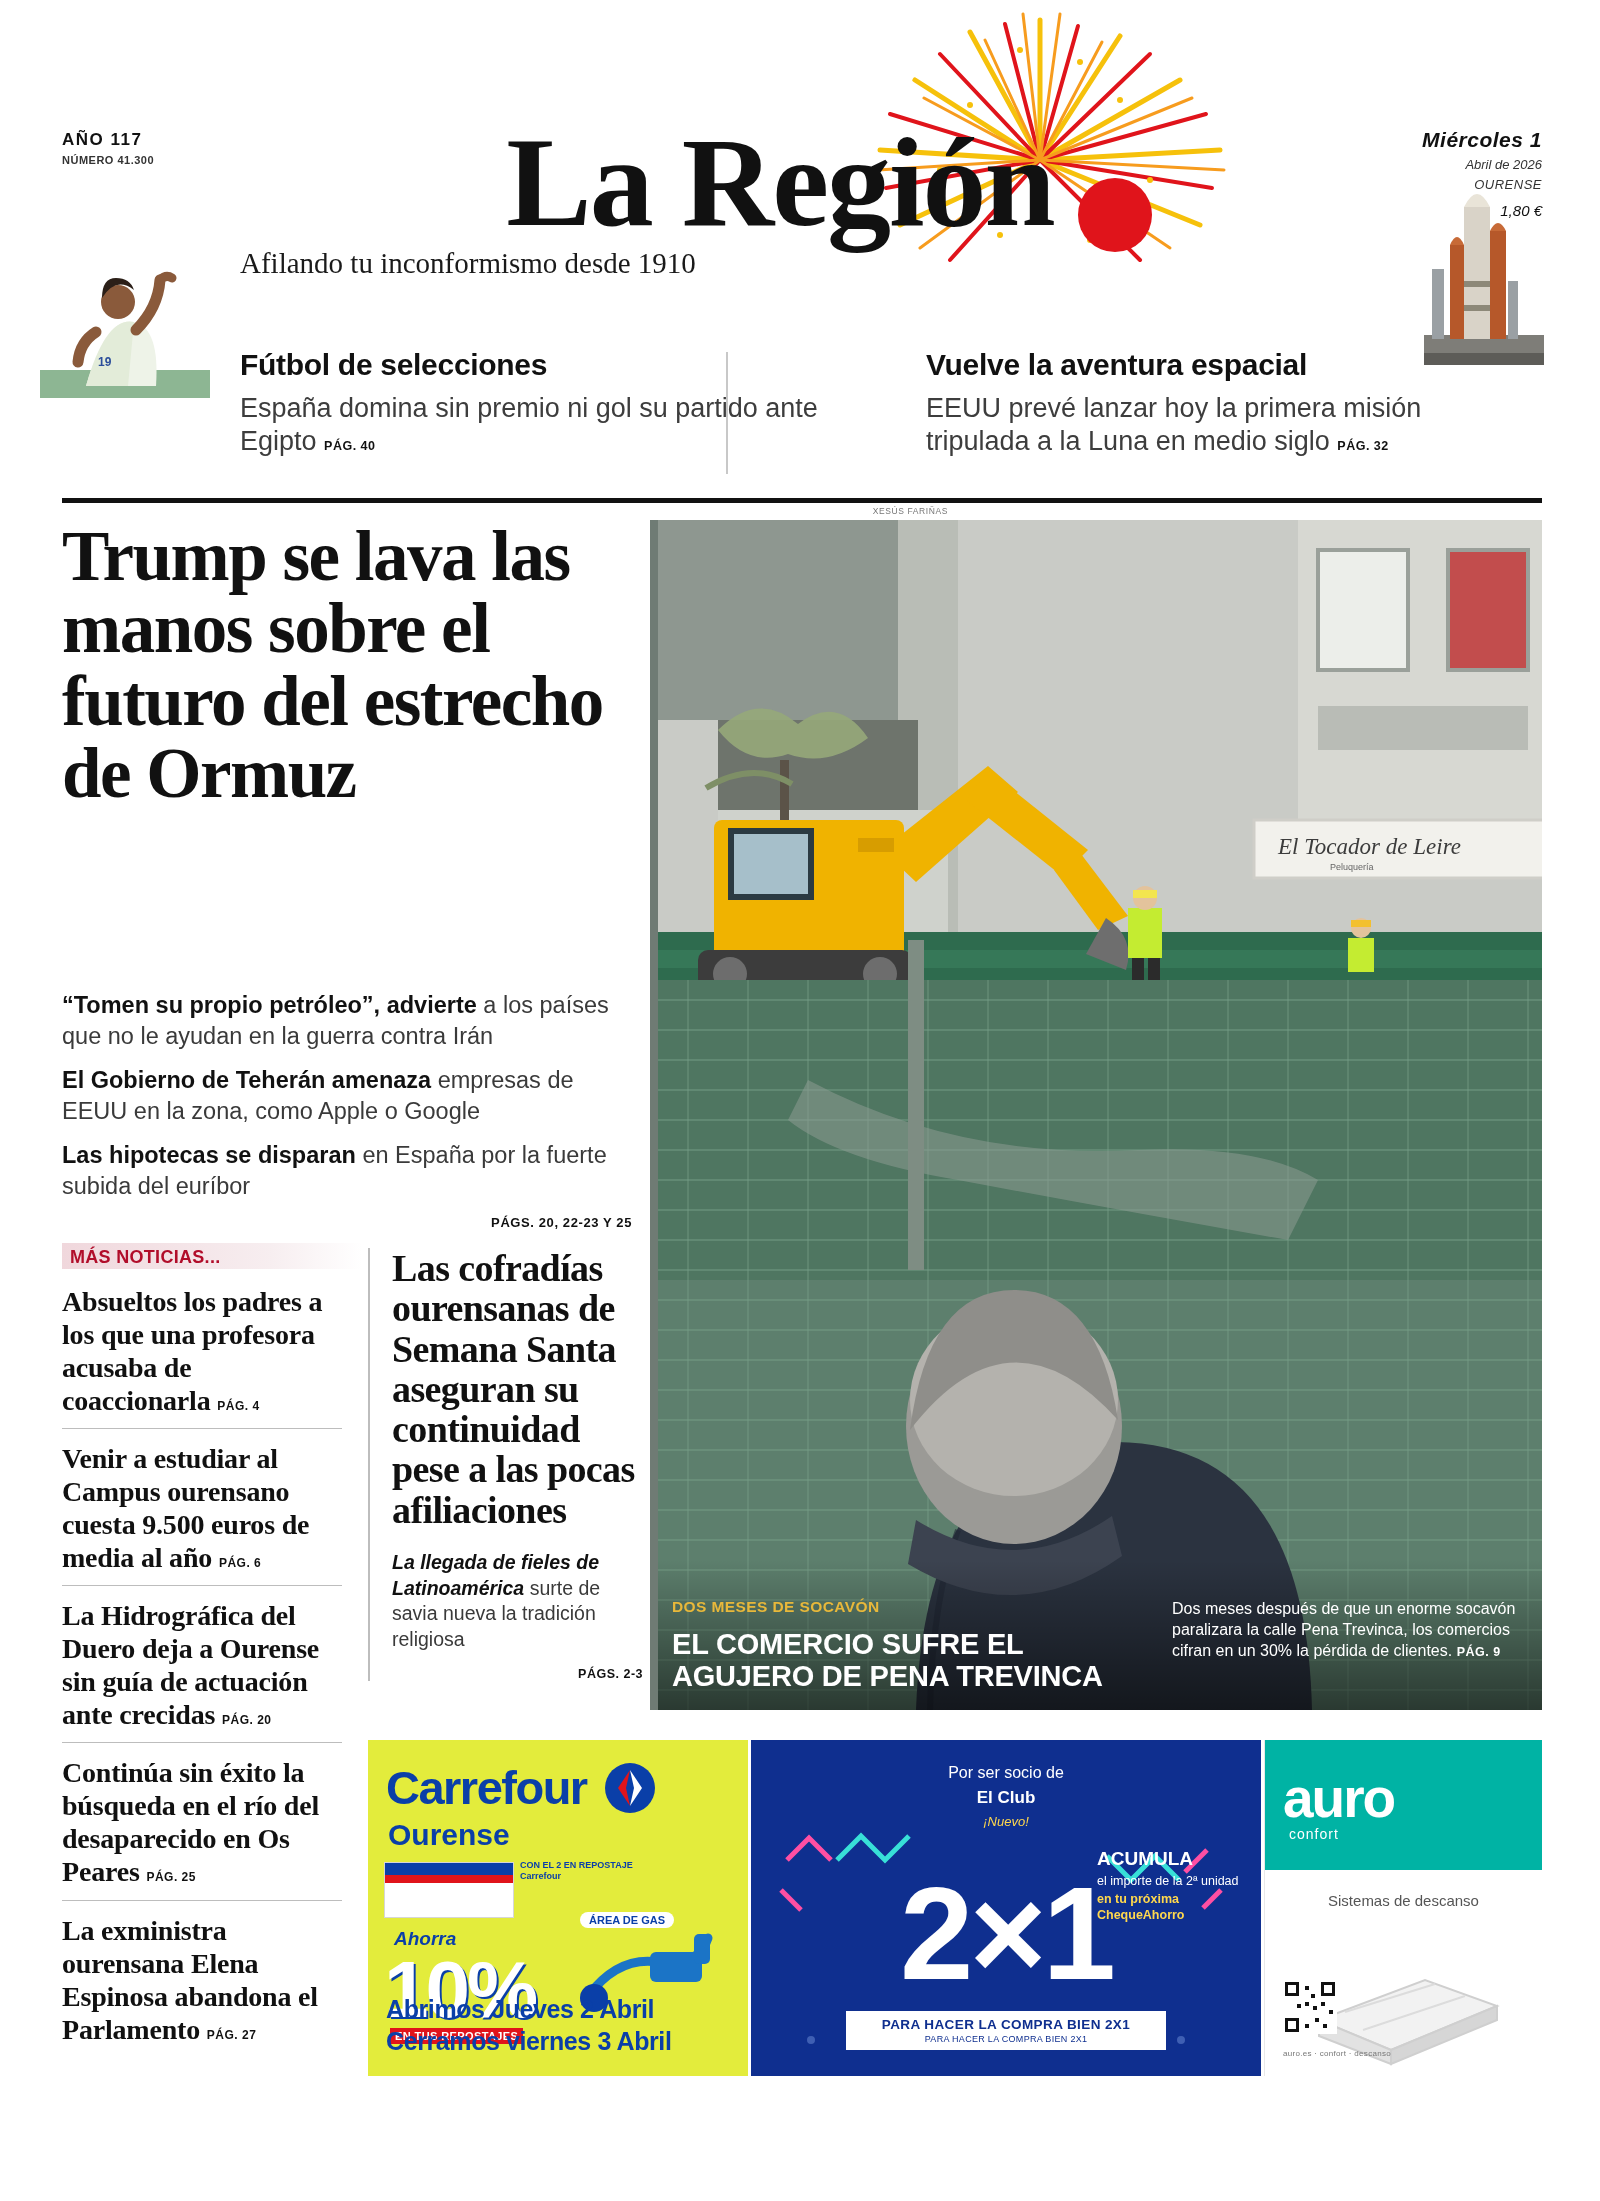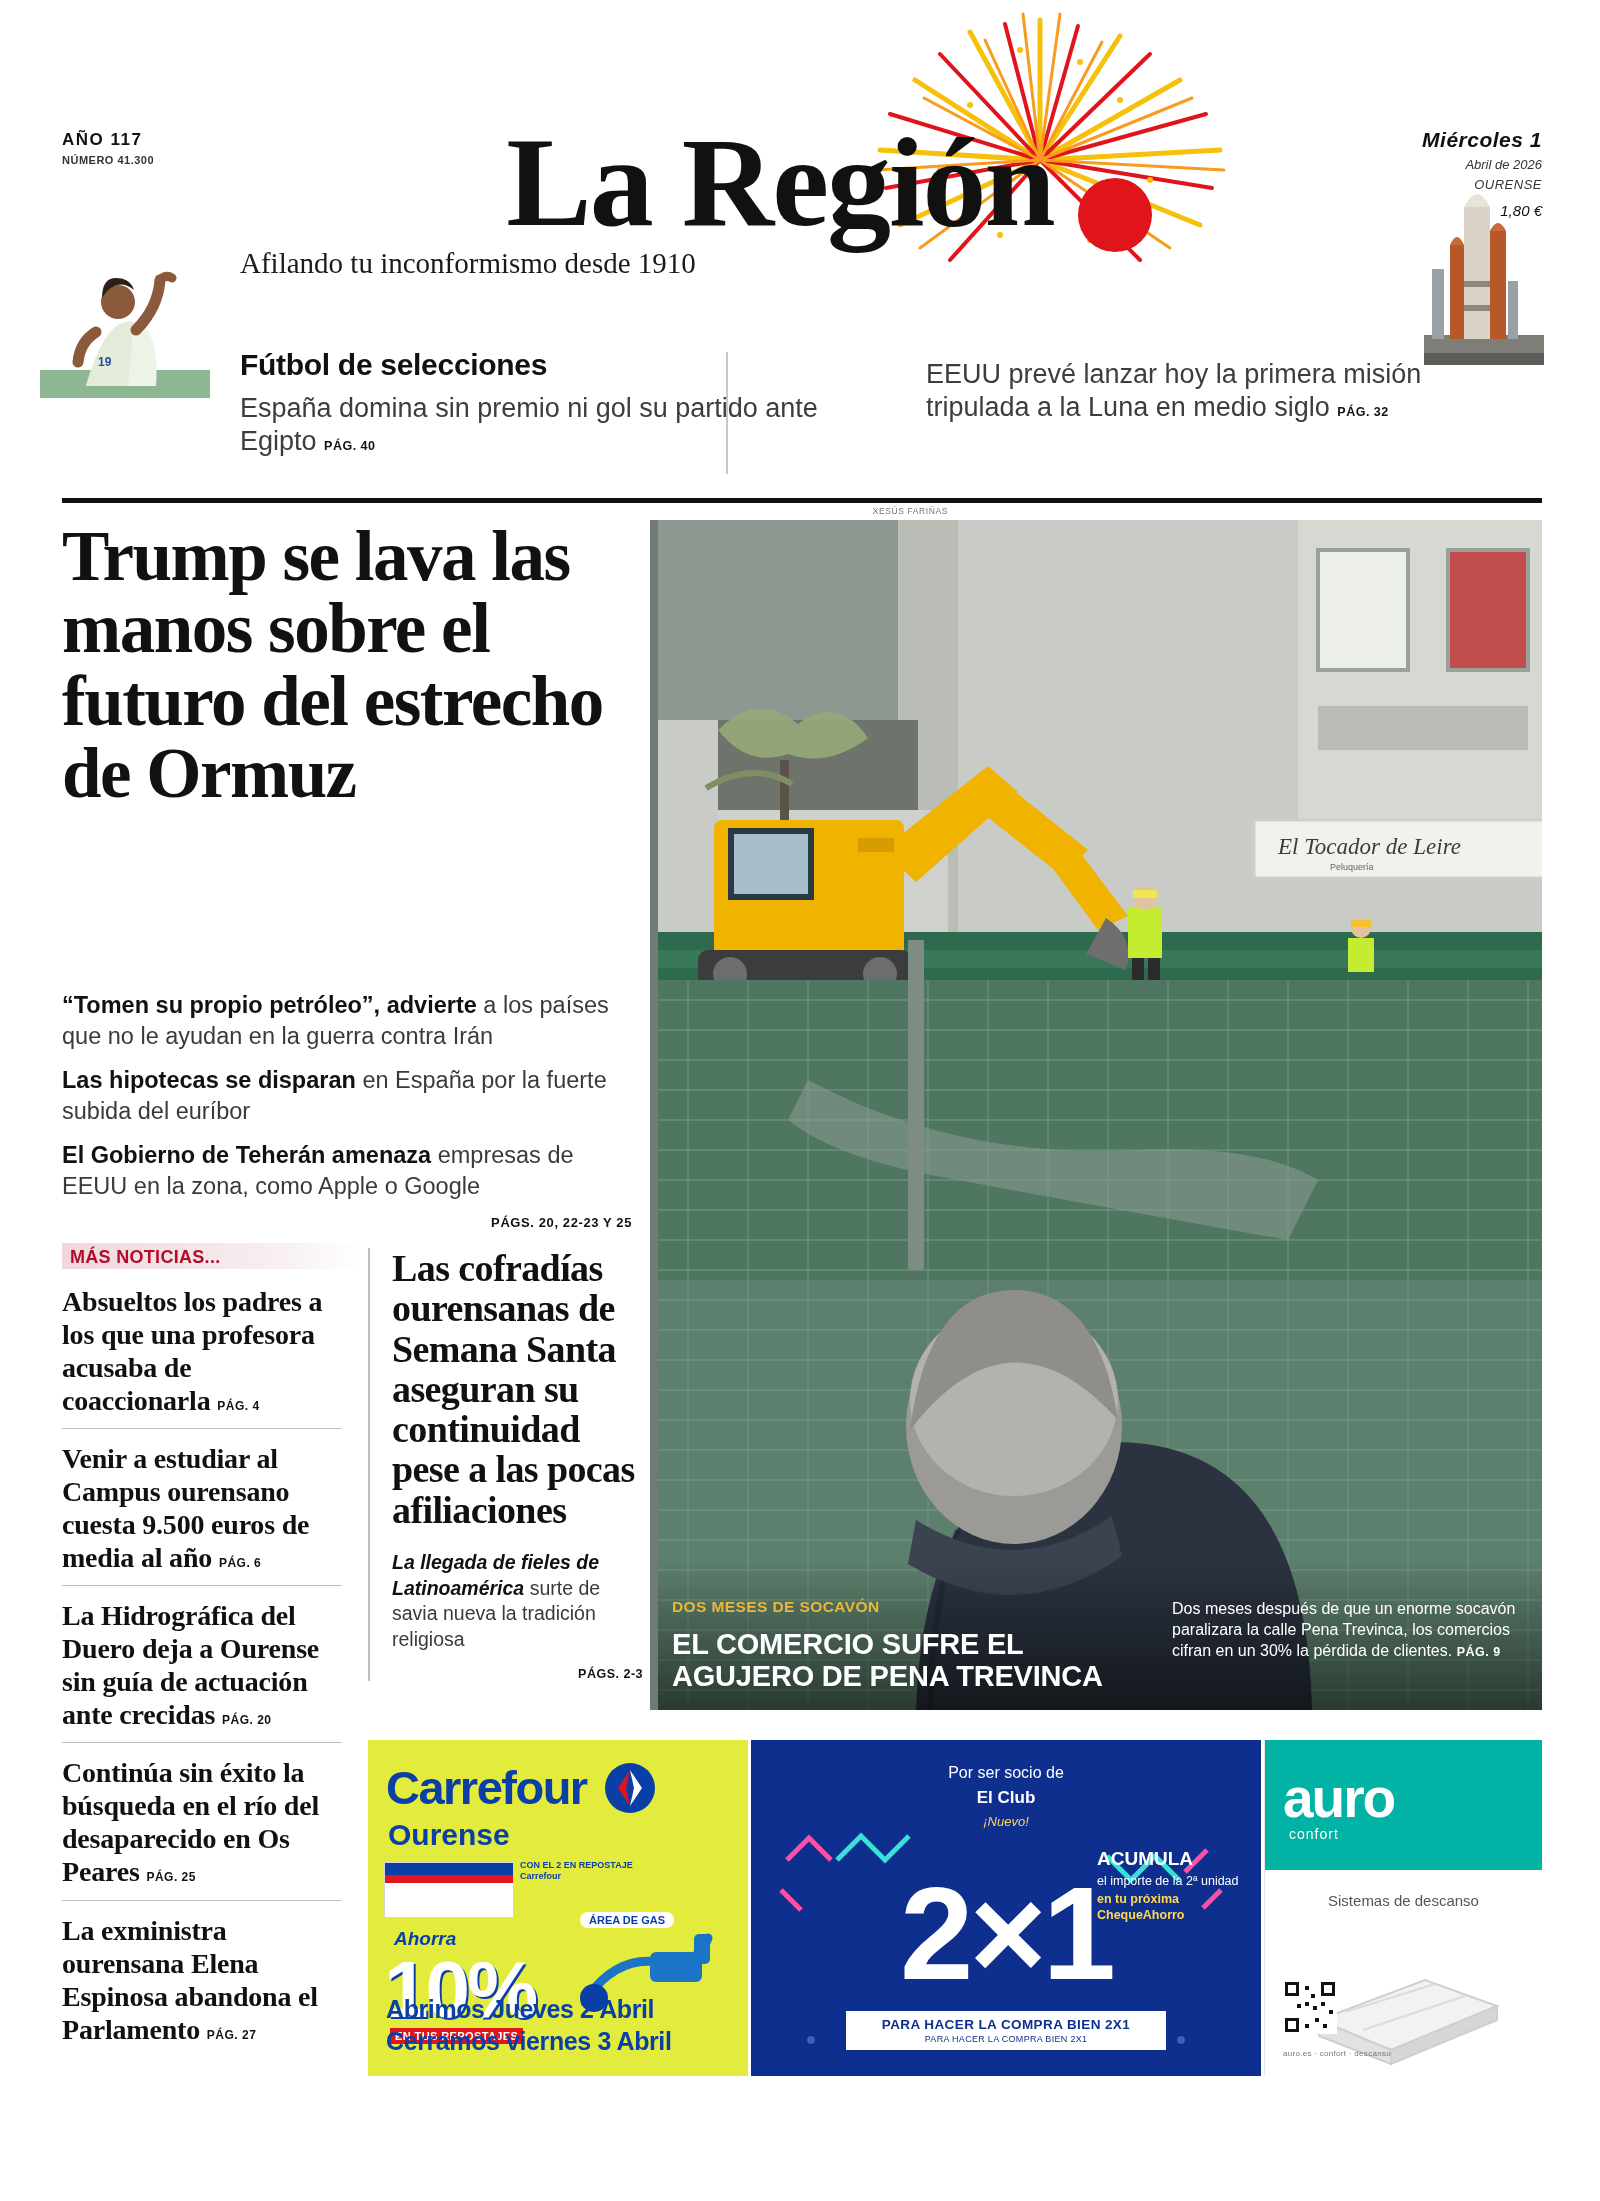--- a/index.html
+++ b/index.html
@@ -324,32 +324,33 @@
       <text x="58" y="108" font-family="Liberation Sans, sans-serif" font-size="12" fill="#2b4d9a" font-weight="bold">19</text>
     </svg>
   </div>
 
   <div class="teasers">
     <div class="teaser">
       <h3>Fútbol de selecciones</h3>
       <p><span>España domina sin premio ni gol su partido ante Egipto</span> <span class="pag">PÁG. 40</span></p>
     </div>
     <div class="teaser">
+      <h3>Vuelve la aventura espacial</h3>
       <p><span>EEUU prevé lanzar hoy la primera misión tripulada a la Luna en medio siglo</span> <span class="pag">PÁG. 32</span></p>
     </div>
   </div>
   <div class="teaser-div"></div>
   <div class="rule-main"></div>
 
   <h1 class="lead-head">Trump se lava las manos sobre el futuro del estrecho de Ormuz</h1>
 
   <div class="lead-subs">
     <p><b>“Tomen su propio petróleo”, advierte</b><span> a los países que no le ayudan en la guerra contra Irán</span></p>
+    <p><b>El Gobierno de Teherán amenaza</b><span> empresas de EEUU en la zona, como Apple o Google</span></p>
     <p><b>Las  hipotecas se disparan</b><span> en España por la fuerte subida del euríbor</span></p>
-    <p><b>El Gobierno de Teherán amenaza</b><span> empresas de EEUU en la zona, como Apple o Google</span></p>
     <span class="pags">PÁGS. 20, 22-23 Y 25</span>
   </div>
 
   <div class="mas-bar">
     <span>MÁS NOTICIAS...</span>
   </div>
   <div class="mas-col">
     <div class="mas-item"><span>Absueltos los padres a los que una profesora acusaba de coaccionarla</span> <span class="pg">PÁG. 4</span></div>
     <div class="mas-item"><span>Venir a estudiar al Campus ourensano cuesta 9.500 euros de media al año</span> <span class="pg">PÁG. 6</span></div>
     <div class="mas-item"><span>La Hidrográfica del Duero deja a Ourense sin guía de actuación ante crecidas</span> <span class="pg">PÁG. 20</span></div>

